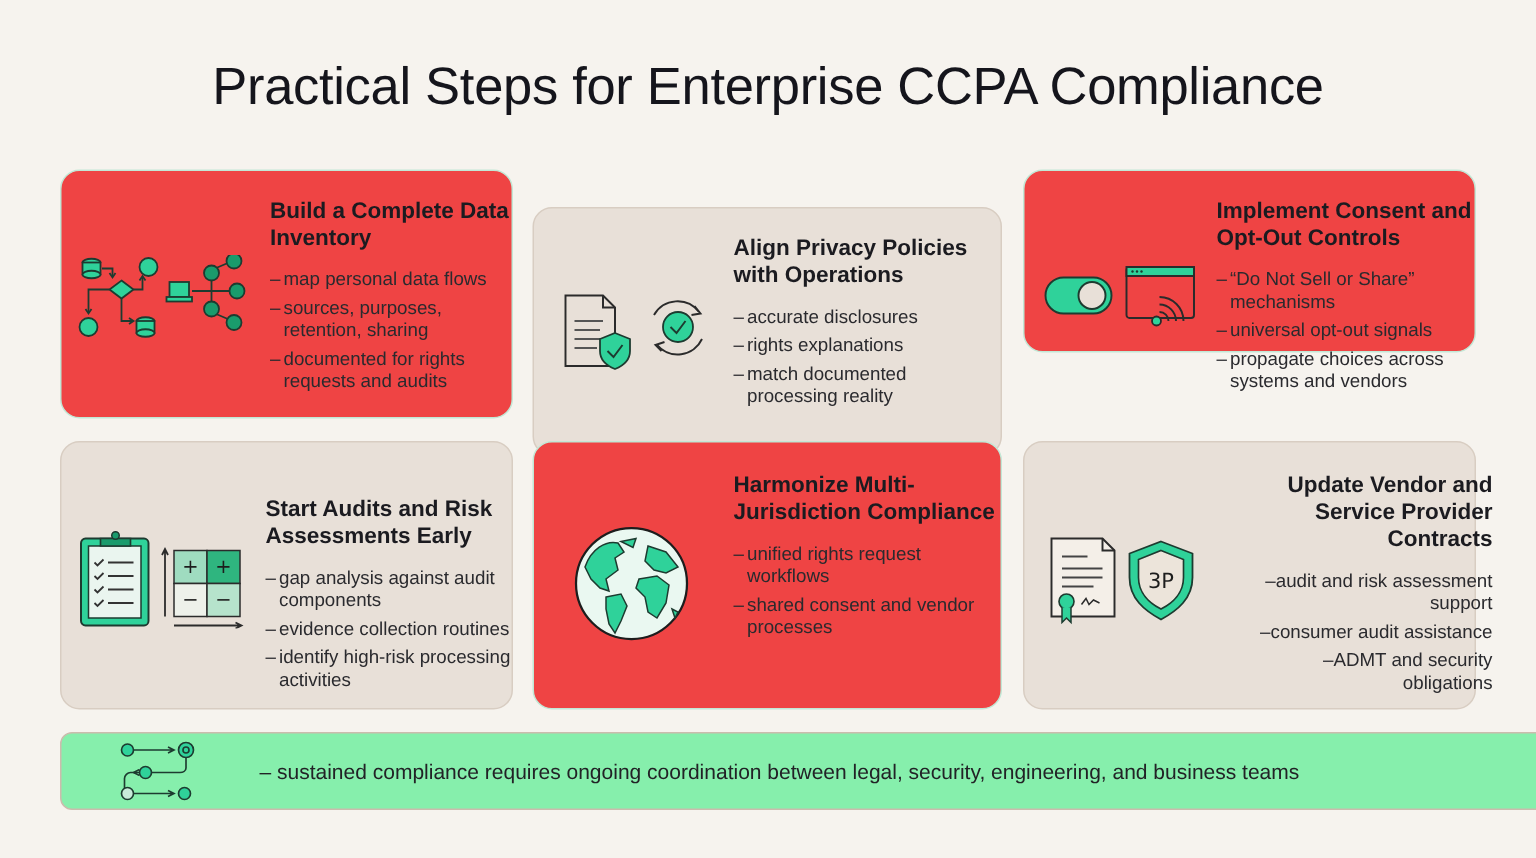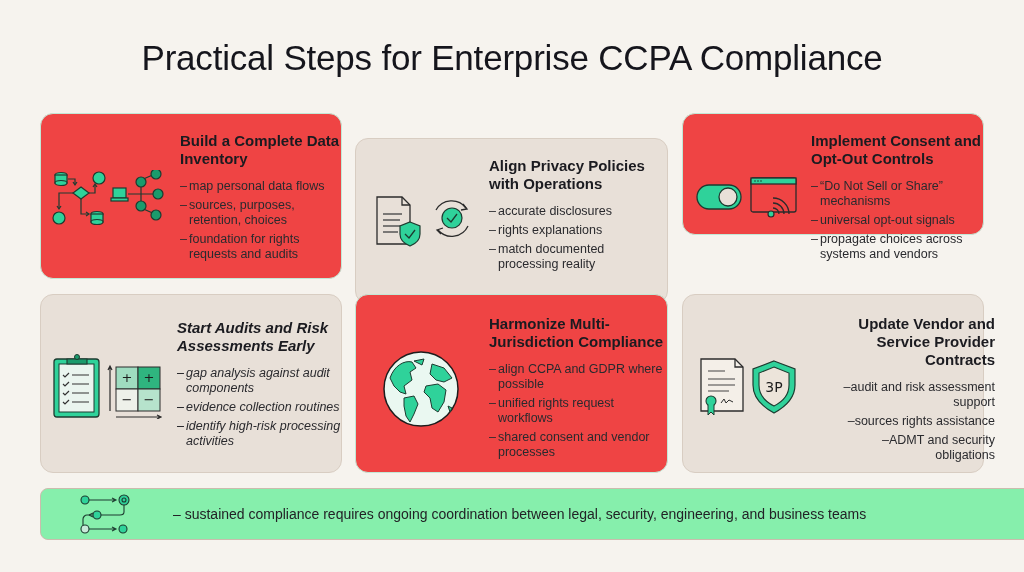--- a/index.html
+++ b/index.html
@@ -83,22 +83,22 @@
             <circle cx="30" cy="36" r="5"></circle>
           <circle cx="45" cy="45" r="5"></circle>
         </g>
       </g>
     </svg>
   </div>
   <div class="text" style="left:139px;top:18px;width:160px;">
     <h3>Build a Complete Data Inventory</h3>
     <ul>
       <li><span class="dash">–</span><span>map personal data flows</span></li>
-      <li><span class="dash">–</span><span>sources, purposes, retention, choices</span></li>
-      <li><span class="dash">–</span><span>foundation for rights requests and audits</span></li>
+      <li><span class="dash">–</span><span>sources, purposes, retention, sharing</span></li>
+      <li><span class="dash">–</span><span>documented for rights requests and audits</span></li>
     </ul>
   </div>
 </div>
 
 <div class="card tan" style="left:355px;top:113px;width:313px;height:166px;margin-top:25px;">
   <div class="icons" style="left:18px;top:55px;">
     <svg width="100" height="55" viewBox="0 0 100 55">
       <path d="M3 3 H28 L36 11 V50 H3 Z" fill="none" stroke="#2b2b2b" stroke-width="1.3"></path>
       <path d="M28 3 V11 H36" fill="none" stroke="#2b2b2b" stroke-width="1.3"></path>
       <path d="M9 20 H28 M9 26 H26 M9 32 H26 M9 38 H24" stroke="#555" stroke-width="1.3"></path>
@@ -170,21 +170,21 @@
         <rect x="31" y="2" width="22" height="22" fill="#2fb57f" stroke="#2b2b2b" stroke-width="1"></rect>
         <rect x="9" y="24" width="22" height="22" fill="#eef1ea" stroke="#2b2b2b" stroke-width="1"></rect>
         <rect x="31" y="24" width="22" height="22" fill="#b6e3cc" stroke="#2b2b2b" stroke-width="1"></rect>
         <text x="20" y="17" font-size="13" text-anchor="middle" fill="#1d1d1d" font-family="DejaVu Sans, sans-serif">+</text>
         <text x="42" y="17" font-size="13" text-anchor="middle" fill="#1d1d1d" font-family="DejaVu Sans, sans-serif">+</text>
         <text x="20" y="39" font-size="13" text-anchor="middle" fill="#1d1d1d" font-family="DejaVu Sans, sans-serif">−</text>
         <text x="42" y="39" font-size="13" text-anchor="middle" fill="#1d1d1d" font-family="DejaVu Sans, sans-serif">−</text>
       </g>
     </svg>
   </div>
-  <div class="text" style="left:136px;top:24px;width:164px;font-style:italic;">
+  <div class="text" style="left:136px;top:36px;width:164px;">
     <h3>Start Audits and Risk Assessments Early</h3>
     <ul>
       <li><span class="dash">–</span><span>gap analysis against audit components</span></li>
       <li><span class="dash">–</span><span>evidence collection routines</span></li>
       <li><span class="dash">–</span><span>identify high-risk processing activities</span></li>
     </ul>
   </div>
 </div>
 
 <div class="card green" style="left:355px;top:294px;width:313px;height:179px;">
@@ -197,21 +197,20 @@
         <path d="M22 48 L32 46 L36 54 L32 64 L28 72 L24 66 L22 56 Z"></path>
         <path d="M50 14 L62 18 L70 28 L62 32 L54 30 L48 24 Z"></path>
         <path d="M44 36 L56 34 L64 40 L62 52 L56 62 L50 58 L48 48 L42 42 Z"></path>
         <path d="M66 56 L70 58 L68 62 Z"></path>
       </g>
     </svg>
   </div>
   <div class="text" style="left:133px;top:20px;width:178px;">
     <h3>Harmonize Multi-Jurisdiction Compliance</h3>
     <ul>
-      <li><span class="dash">–</span><span>align CCPA and GDPR where possible</span></li>
       <li><span class="dash">–</span><span>unified rights request workflows</span></li>
       <li><span class="dash">–</span><span>shared consent and vendor processes</span></li>
     </ul>
   </div>
 </div>
 
 <div class="card tan" style="left:682px;top:294px;width:302px;height:179px;">
   <div class="icons" style="left:16px;top:62px;">
     <svg width="100" height="62" viewBox="0 0 100 62">
       <path d="M2 2 H36 L44 10 V54 H2 Z" fill="#f4efe8" stroke="#2b2b2b" stroke-width="1.3"></path>
@@ -224,21 +223,21 @@
         <path d="M21 0 L42 8 V24 C42 38 32 46 21 52 C10 46 0 38 0 24 V8 Z" fill="#2fd29a" stroke="#1d3b30" stroke-width="1.2"></path>
         <path d="M21 6 L36 12 V24 C36 34 29 41 21 45 C13 41 6 34 6 24 V12 Z" fill="#ece4da" stroke="#1d3b30" stroke-width="1.1"></path>
         <text x="21" y="31" font-size="14" text-anchor="middle" fill="#1d1d1d" font-family="DejaVu Sans, sans-serif">3P</text>
       </g>
     </svg>
   </div>
   <div class="text" style="left:140px;top:20px;width:172px;text-align:right;">
     <h3>Update Vendor and Service Provider Contracts</h3>
     <ul>
       <li><span class="dash">–</span><span>audit and risk assessment support</span></li>
-      <li><span class="dash">–</span><span>sources rights assistance</span></li>
+      <li><span class="dash">–</span><span>consumer audit assistance</span></li>
       <li><span class="dash">–</span><span>ADMT and security obligations</span></li>
     </ul>
   </div>
 </div>
 
 <div class="footer">
   <div class="ficon">
     <svg width="56" height="44" viewBox="0 0 56 44">
       <g stroke="#1d3b30" stroke-width="1.1" fill="none">
         <path d="M12 8 H38 M35 6 L39 8 L35 10"></path>

